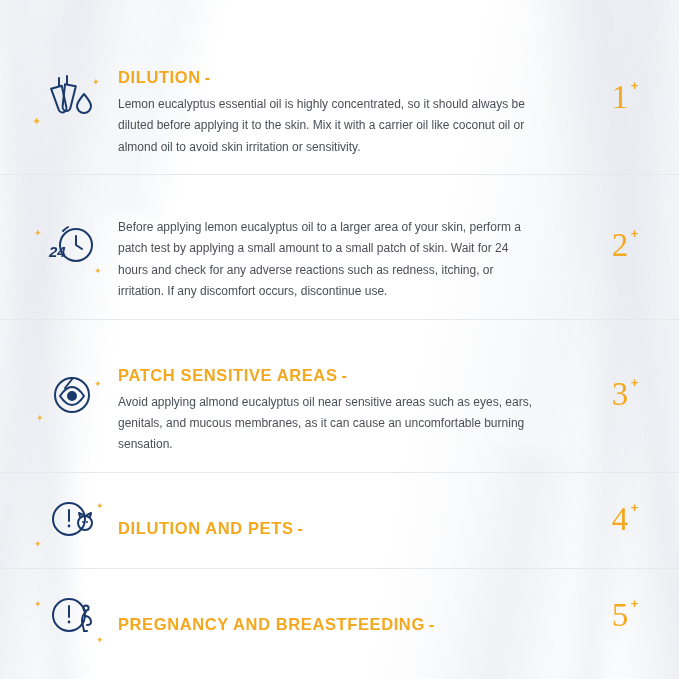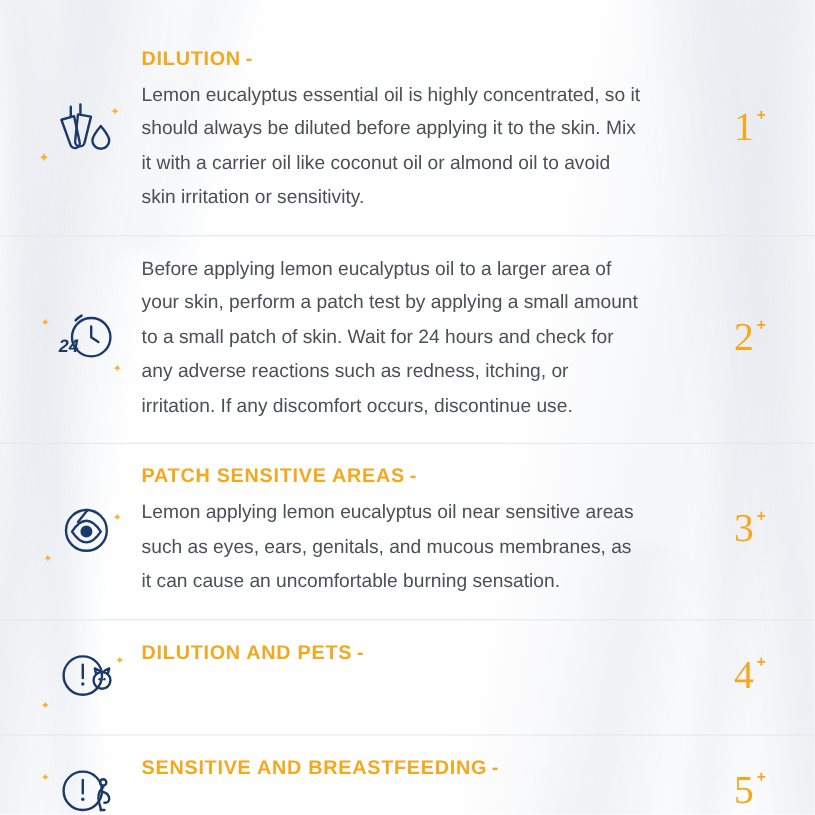--- a/index.html
+++ b/index.html
@@ -60,37 +60,38 @@
     display: flex;
     align-items: center;
     justify-content: center;
     align-self: center;
     position: relative;
   }
   .icon-cell svg { display: block; }
   .text-cell {
     flex: 1 1 auto;
     padding-right: 16px;
+    margin-top: 28px;
   }
   .heading {
     color: #f4a81d;
     font-size: 16.5px;
     font-weight: bold;
     letter-spacing: .6px;
     margin: 4px 0 7px 0;
     white-space: nowrap;
   }
   .heading .dash {
     color: #f4a81d;
     font-weight: bold;
     padding-left: 4px;
   }
   .body {
     color: #4a4f58;
-    font-size: 16px;
+    font-size: 12px;
     line-height: 1.78;
     margin: 0;
     max-width: 420px;
   }
   .num-cell {
     width: 66px;
     flex: 0 0 66px;
     display: flex;
     align-items: center;
     justify-content: center;
@@ -181,21 +182,21 @@
         <span class="spark" style="left:68px; top:14px; font-size:9px;">✦</span>
         <svg width="58" height="58" viewBox="0 0 58 58" fill="none" stroke="#1b3a6b" stroke-width="2" stroke-linecap="round" stroke-linejoin="round">
           <circle cx="29" cy="29" r="17"></circle>
           <path d="M17 30 c4 -6 8 -9 12 -9 c4 0 8 3 12 9 c-4 6 -8 9 -12 9 c-4 0 -8 -3 -12 -9 z"></path>
           <circle cx="29" cy="30" r="4" fill="#1b3a6b"></circle>
           <line x1="30" y1="12" x2="22" y2="22"></line>
         </svg>
       </div>
       <div class="text-cell">
         <div class="heading"><span>PATCH SENSITIVE AREAS</span><span class="dash">-</span></div>
-        <p class="body">Lemon applying lemon eucalyptus oil near sensitive areas such as eyes, ears, genitals, and mucous membranes, as it can cause an uncomfortable burning sensation.</p>
+        <p class="body">Avoid applying almond eucalyptus oil near sensitive areas such as eyes, ears, genitals, and mucous membranes, as it can cause an uncomfortable burning sensation.</p>
       </div>
       <div class="num-cell">
         <span class="num"><span>3</span><span class="plus">+</span></span>
       </div>
     </div>
 
     <div class="row">
       <div class="icon-cell">
         <span class="spark" style="left:8px; top:50px; font-size:9px;">✦</span>
         <span class="spark" style="left:70px; top:12px; font-size:9px;">✦</span>
@@ -226,21 +227,21 @@
           <circle cx="26" cy="29" r="16"></circle>
           <line x1="26" y1="20" x2="26" y2="31"></line>
           <circle cx="26" cy="36" r="1.4" fill="#1b3a6b" stroke="none"></circle>
           <circle cx="43" cy="22" r="2.6"></circle>
           <path d="M43 26 c-3 2 -4 6 -4 9 c0 4 2 7 2 10"></path>
           <path d="M43 30 c4 1 5 4 5 6 c0 2 -2 3 -4 3"></path>
           <path d="M41 45 l3 0"></path>
         </svg>
       </div>
       <div class="text-cell">
-        <div class="heading"><span>SENSITIVE AND BREASTFEEDING</span><span class="dash">-</span></div>
+        <div class="heading"><span>PREGNANCY AND BREASTFEEDING</span><span class="dash">-</span></div>
       </div>
       <div class="num-cell">
         <span class="num"><span>5</span><span class="plus">+</span></span>
       </div>
     </div>
 
   </div>
 </div>
 
 </body></html>

